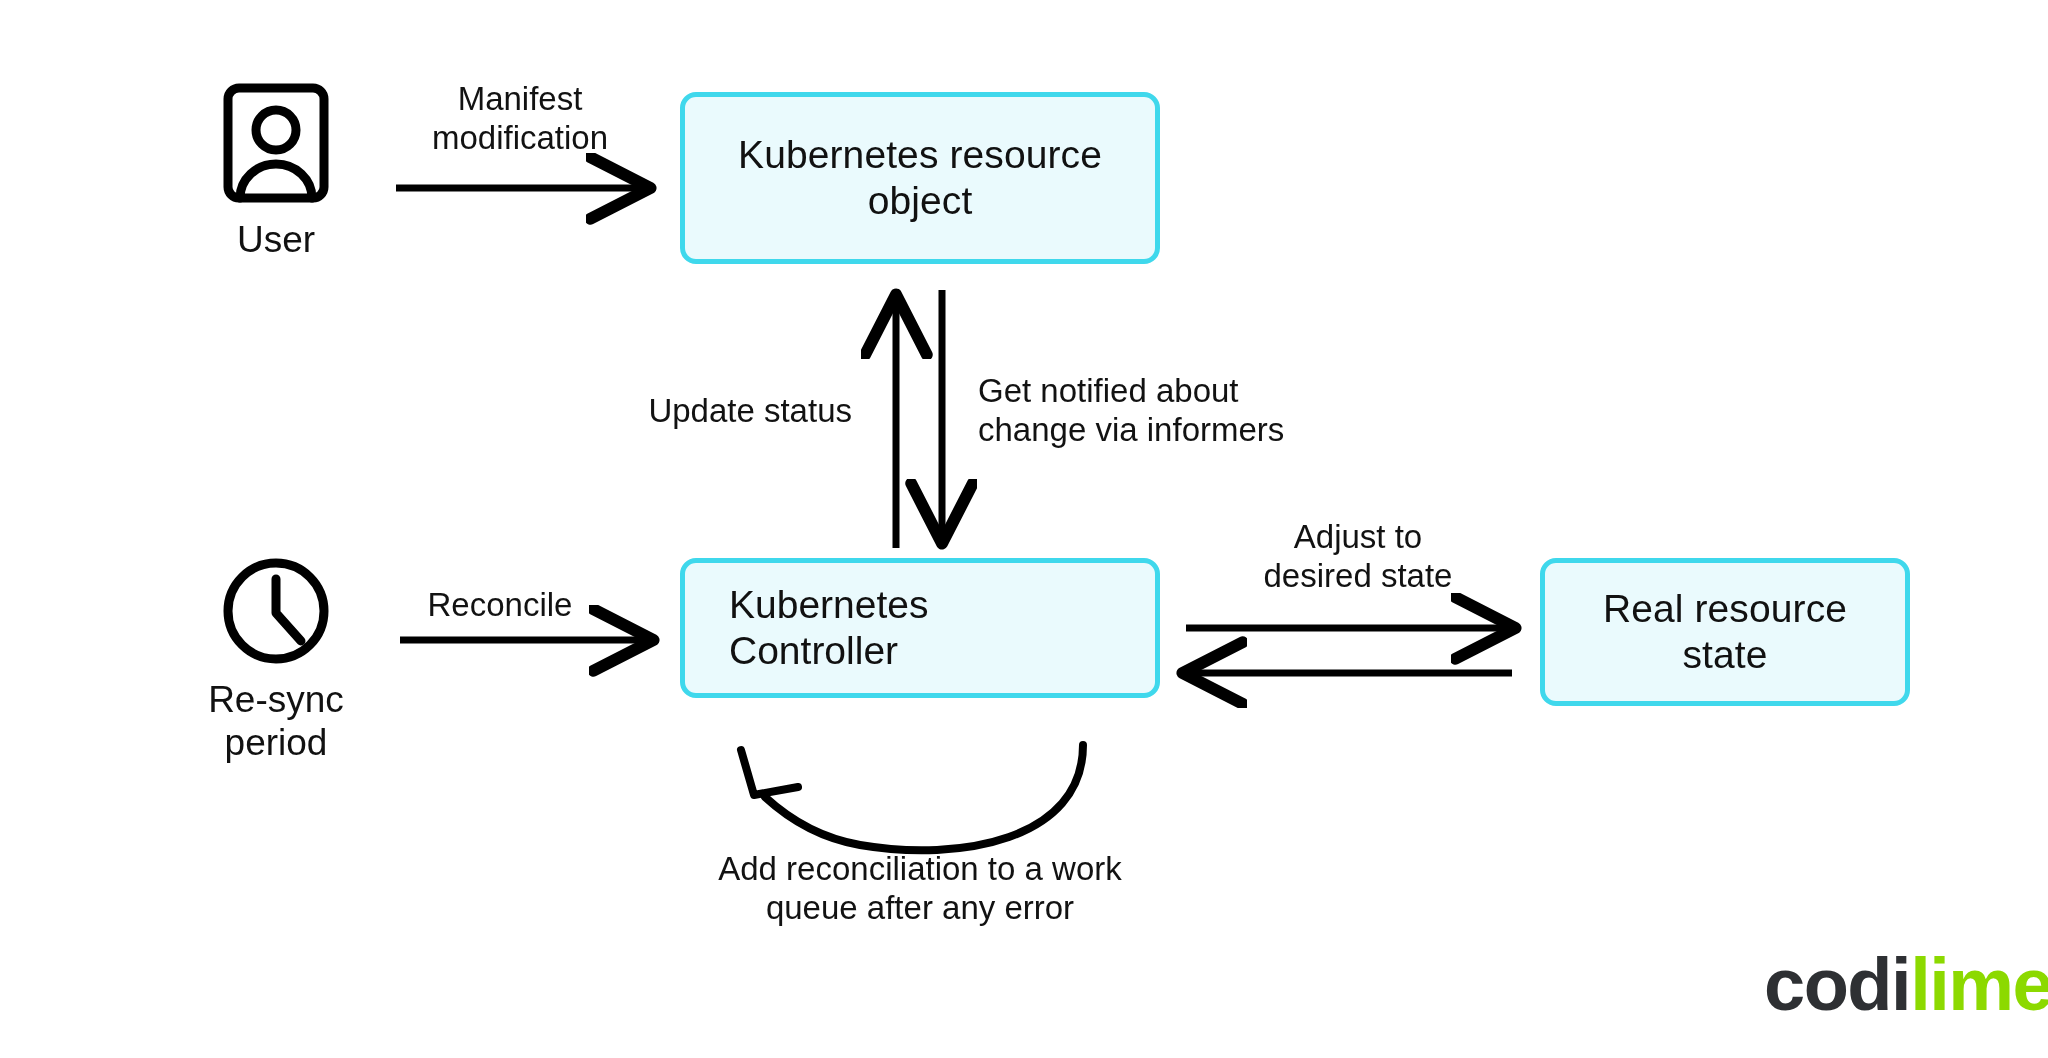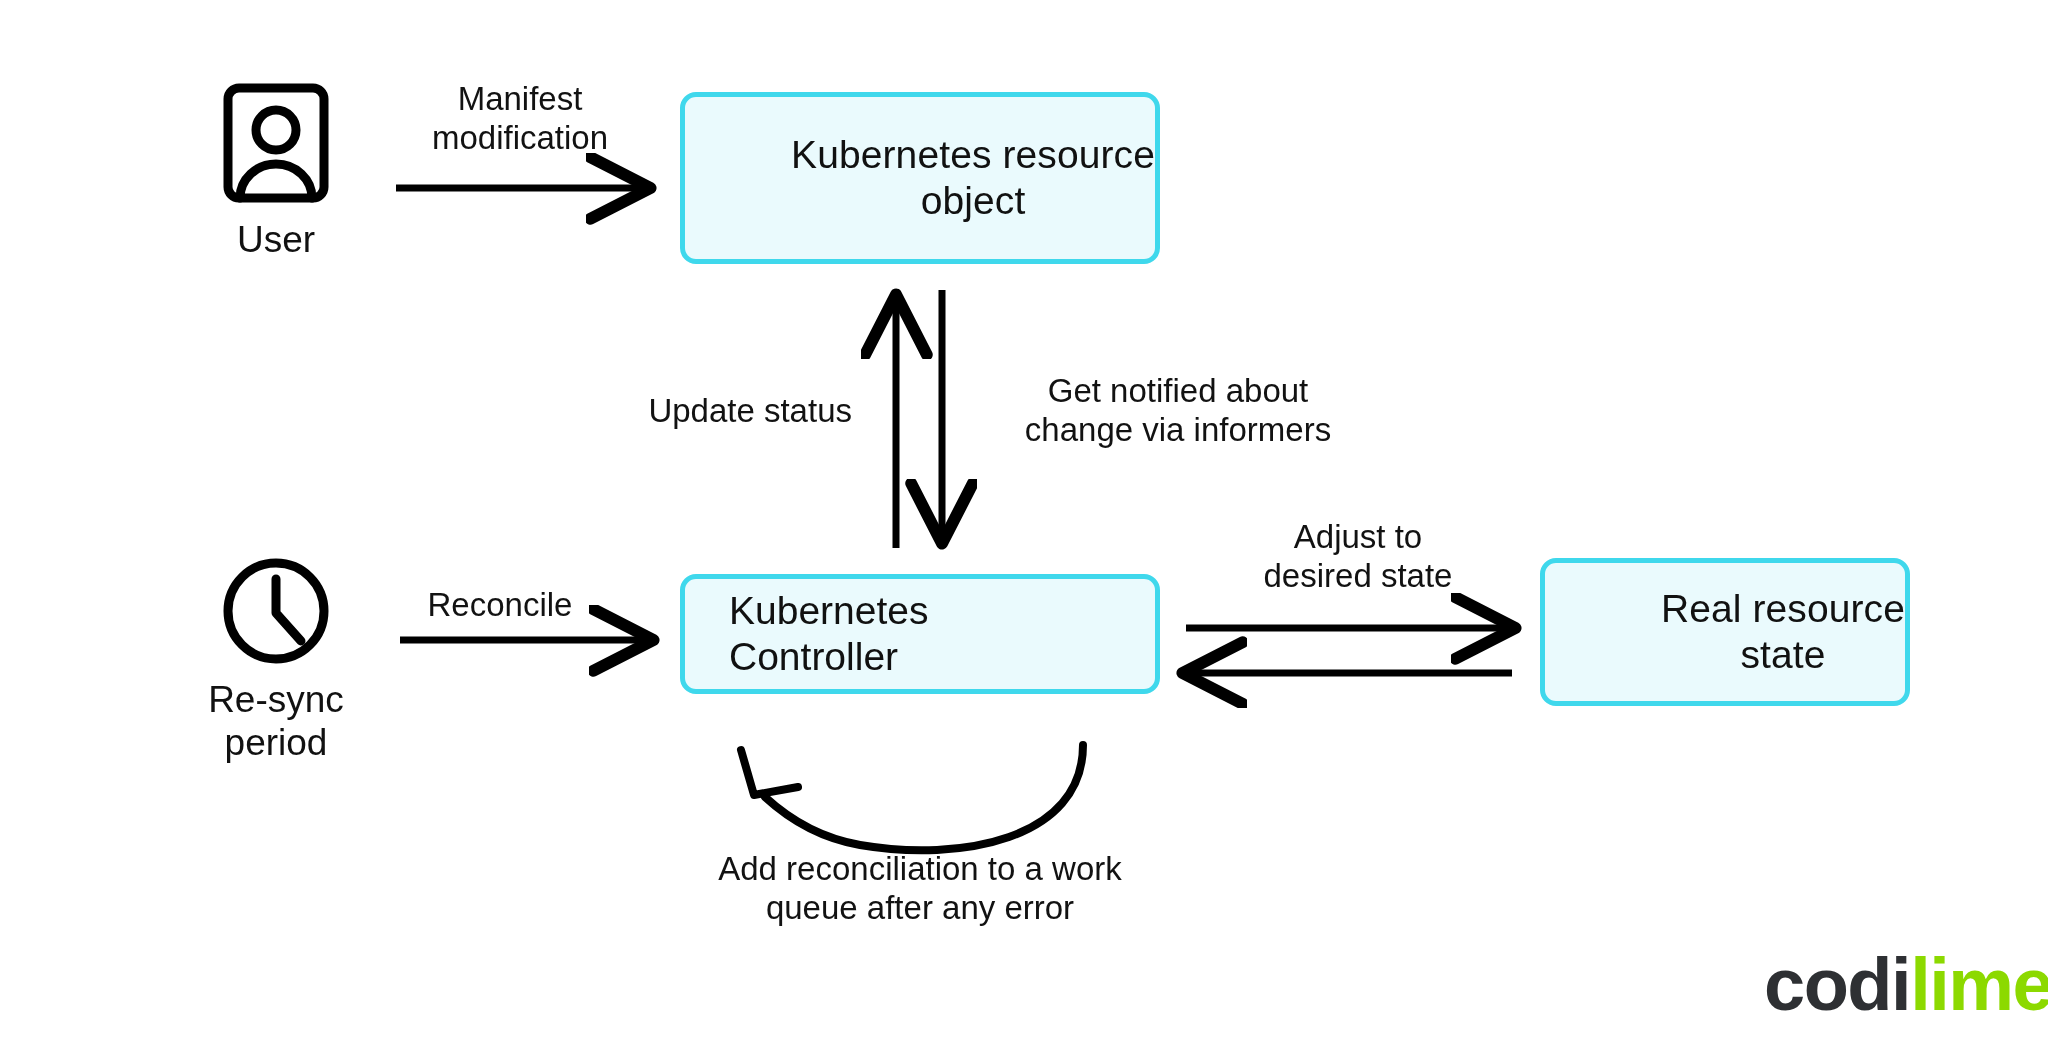--- a/index.html
+++ b/index.html
@@ -26,21 +26,21 @@
     height: 1058px;
   }
   .node-box {
     position: absolute;
     box-sizing: border-box;
     background: #EAFAFD;
     border: 5px solid #3FD8EC;
     border-radius: 16px;
     display: flex;
     align-items: center;
-    justify-content: flex-end;
+    justify-content: center;
     text-align: center;
     color: #000000;
   }
   .node-label {
     font-size: 39px;
     line-height: 1.18;
     color: #111111;
     letter-spacing: 0.1px;
   }
   .edge-label {
@@ -147,42 +147,42 @@
       <path d="M74,42 A37,37 0 0 1 12,69" fill="none" stroke="#000" stroke-width="11" stroke-linecap="round"></path>
       <path d="M54,48 L75,40 L83,61" fill="none" stroke="#000" stroke-width="11" stroke-linecap="round" stroke-linejoin="round"></path>
     </g>
   </svg>
 
   <div class="node-box" style="left:680px; top:92px; width:480px; height:172px;">
     <span class="node-label" style="white-space:pre-line;">Kubernetes resource
 object</span>
   </div>
 
-  <div class="node-box" style="left:680px; top:574px; width:480px; height:120px;">
+  <div class="node-box" style="left:680px; top:558px; width:480px; height:140px;">
     <span class="ctrl-inner">Kubernetes
 Controller</span>
     <span class="ctrl-sync" style="width:96px;height:96px;"></span>
   </div>
 
   <div class="node-box" style="left:1540px; top:558px; width:370px; height:148px;">
     <span class="node-label" style="white-space:pre-line;">Real resource
 state</span>
   </div>
 
   <div class="actor-label" style="left:176px; top:212px; width:200px;">User</div>
 
   <div class="actor-label" style="left:156px; top:672px; width:240px;">Re-sync
 period</div>
 
   <div class="edge-label" style="left:390px; top:80px; width:260px;">Manifest
 modification</div>
 
   <div class="edge-label" style="left:592px; top:392px; width:260px; text-align:right;">Update status</div>
 
-  <div class="edge-label" style="left:978px; top:372px; width:400px; text-align:center;">Get notified about
+  <div class="edge-label" style="left:978px; top:372px; width:400px; text-align:left;">Get notified about
 change via informers</div>
 
   <div class="edge-label" style="left:370px; top:586px; width:260px;">Reconcile</div>
 
   <div class="edge-label" style="left:1218px; top:518px; width:280px;">Adjust to
 desired state</div>
 
 
   <div class="edge-label" style="left:640px; top:850px; width:560px;">Add reconciliation to a work
 queue after any error</div>

